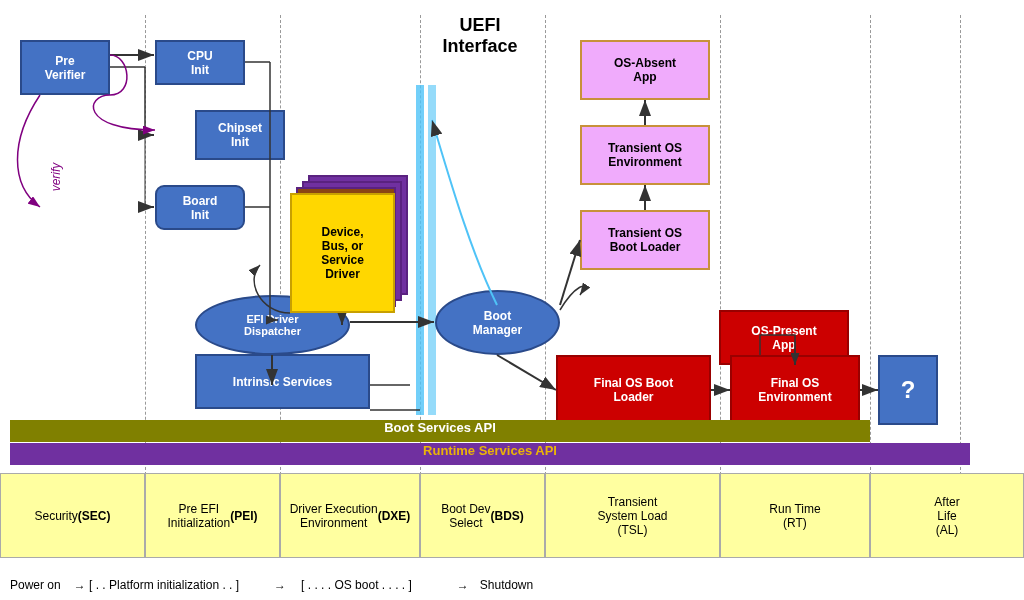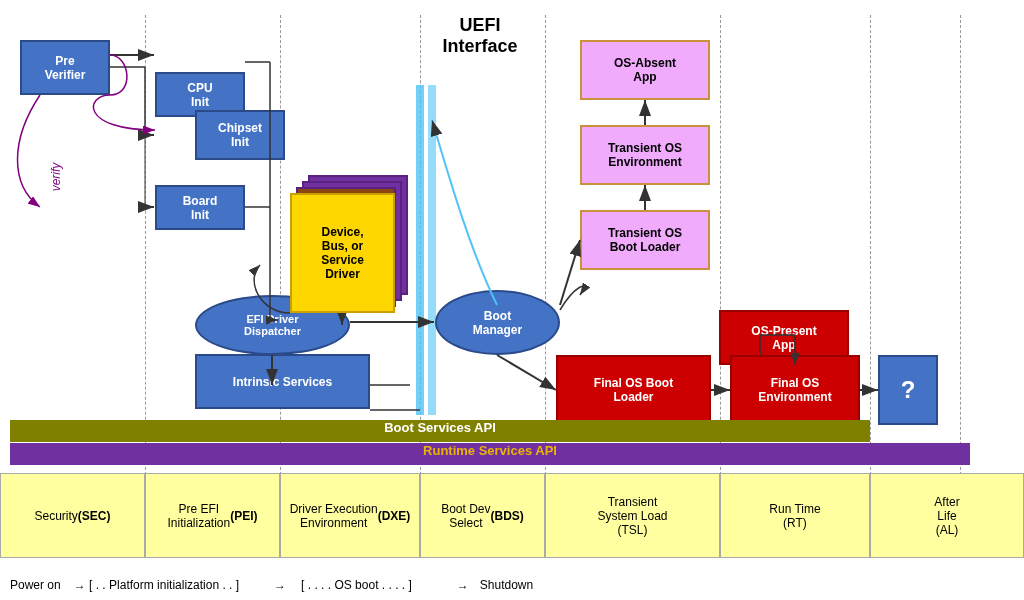--- a/index.html
+++ b/index.html
@@ -182,29 +182,29 @@
   </div>
 
   <div style="position:absolute; left:416px; top:85px; width:8px; height:330px; background:#4FC3F7; opacity:0.8;"></div>
 
   <div style="position:absolute; left:428px; top:85px; width:8px; height:330px; background:#4FC3F7; opacity:0.6;"></div>
 
   <div class="box box-blue" style="left:20px; top:40px; width:90px; height:55px;">
     <span>Pre<br>Verifier</span>
   </div>
 
-  <div class="box box-blue" style="left:155px; top:40px; width:90px; height:45px;margin-top:32px;">
+  <div class="box box-blue" style="left:155px; top:40px; width:90px; height:45px;">
     <span>CPU<br>Init</span>
   </div>
 
   <div class="box box-blue" style="left:155px; top:110px; width:90px; height:50px;margin-left:40px;">
     <span>Chipset<br>Init</span>
   </div>
 
-  <div class="box box-blue" style="left:155px; top:185px; width:90px; height:45px;">
+  <div class="box box-blue" style="left:155px; top:185px; width:90px; height:45px;border-radius:9px;">
     <span>Board<br>Init</span>
   </div>
 
   <div class="verify-text" style="left:42px; top:170px;">verify</div>
 
   <div class="driver-layer" style="left:308px; top:175px; width:100px; height:120px; background:#7030A0; border-color:#5a2280; z-index:1;"></div>
   <div class="driver-layer" style="left:302px; top:181px; width:100px; height:120px; background:#7030A0; border-color:#5a2280; z-index:2;"></div>
   <div class="driver-layer" style="left:296px; top:187px; width:100px; height:120px; background:#8B4513; border-color:#5a2280; z-index:3;"></div>
 
   <div class="box box-yellow" style="left:290px; top:193px; width:105px; height:120px; z-index:4; font-size:12px;">

